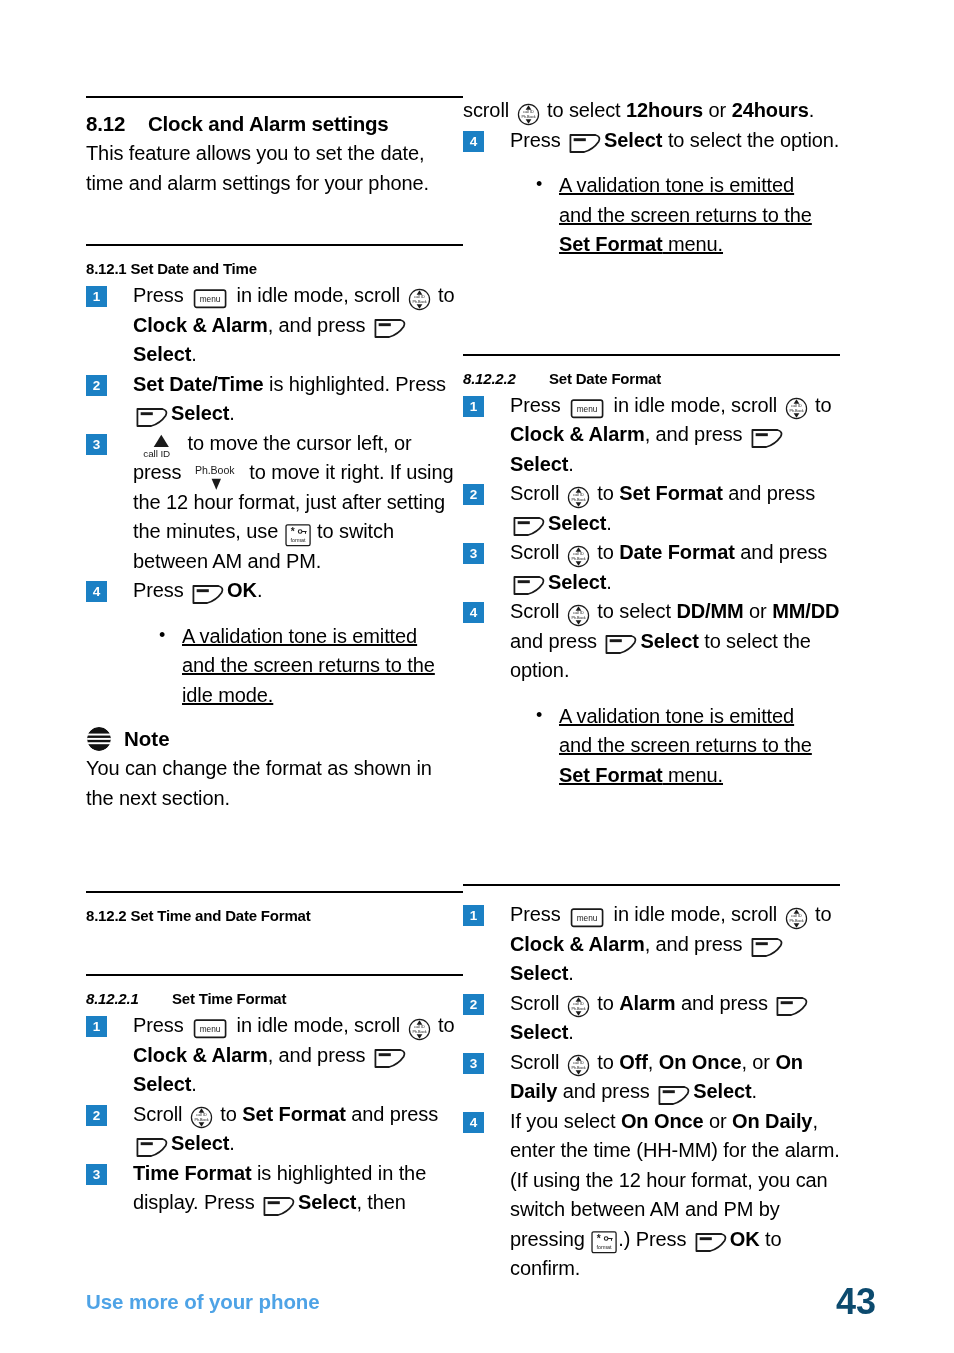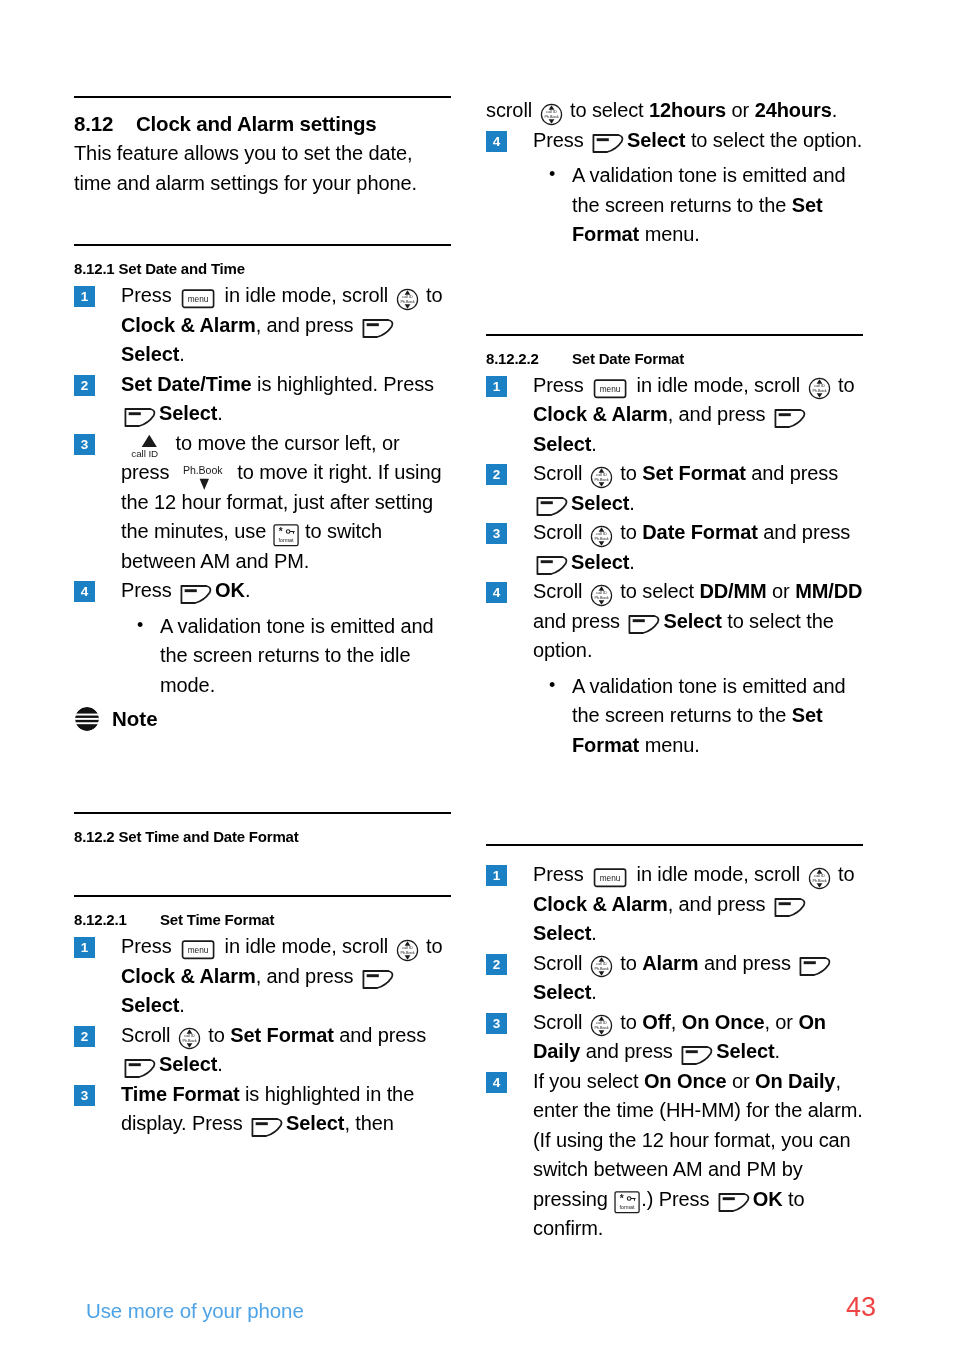--- a/index.html
+++ b/index.html
@@ -15,24 +15,23 @@
     position: relative;
     width: 954px;
     height: 1353px;
     background: #ffffff;
     overflow: hidden;
     box-sizing: border-box;
   }
   .columns {
     position: absolute;
     top: 96px;
-    left: 74px;
+    left: 86px;
     width: 790px;
     display: flex;
-    gap: 35px;
   }
   .col {
     width: 377px;
   }
   .rule {
     border: 0;
     border-top: 2.2px solid #000;
     margin: 0 0 14px 0;
     width: 100%;
   }
@@ -45,21 +44,21 @@
     margin: 0 0 3px 0;
     letter-spacing: -0.2px;
   }
   h2.sec-title .num { display: inline-block; min-width: 62px; }
   h3.sub-title {
     font-size: 15px;
     font-weight: bold;
     margin: 0 0 4px 0;
     letter-spacing: -0.2px;
   }
-  h3.sub-title .num2 { display: inline-block; min-width: 86px; }
+  h3.sub-title .num2 { display: inline-block; min-width: 86px; font-style: italic; }
 
   p.body {
     font-size: 20px;
     line-height: 29.5px;
     margin: 0;
     letter-spacing: -0.1px;
   }
 
   ol.steps {
     list-style: none;
@@ -82,22 +81,23 @@
     height: 21px;
     background: #1b80c4;
     color: #ffffff;
     font-size: 13.5px;
     font-weight: bold;
     line-height: 21px;
     text-align: center;
   }
   ul.bullets {
     list-style: none;
-    margin: 6px;
+    margin: 16px;
     padding: 0;
+    text-decoration: underline;
   }
   li.bullet {
     position: relative;
     padding-left: 33px;
     font-size: 20px;
     line-height: 29.5px;
     letter-spacing: -0.1px;
   }
   li.bullet:before {
     content: "\2022";
@@ -139,31 +139,32 @@
   
   .ic-note { width: 26px; height: 26px; }
 
   
   .footer {
     position: absolute;
     left: 86px;
     right: 78px;
     bottom: 30px;
     display: flex;
-    align-items: flex-end;
+    align-items: center;
     justify-content: space-between;
+    font-weight: bold;
   }
   .footer-text {
     color: #4ea3e6;
     font-size: 20.5px;
     letter-spacing: -0.1px;
   }
   .footer-page {
-    font-size: 27px;
-    color: #ef4444;
+    font-size: 36px;
+    color: #0c4a6e;
   }
 </style>
 </head>
 <body>
 
 <div id="page">
 
   <div class="columns">
 
     <div class="col">
@@ -250,20 +251,21 @@
               </defs>
               <g clip-path="url(#nclip)">
                 <circle cx="24" cy="24" r="22" fill="#111"></circle>
                 <rect x="-2" y="14" width="52" height="3.6" fill="#fff"></rect>
                 <rect x="-2" y="22" width="52" height="3.6" fill="#fff"></rect>
                 <rect x="-2" y="30" width="52" height="3.6" fill="#fff"></rect>
               </g>
             </svg></span>
         <span class="note-label">Note</span>
       </div>
+      <p class="body">You can change the format as shown in the next section.</p>
 
       <div class="sect-gap"></div>
       <div class="sect-gap-sm"></div>
 
       <hr class="rule">
       <h3 class="sub-title">
         <span>8.12.2</span>
         <span>Set Time and Date Format</span>
       </h3>
 

